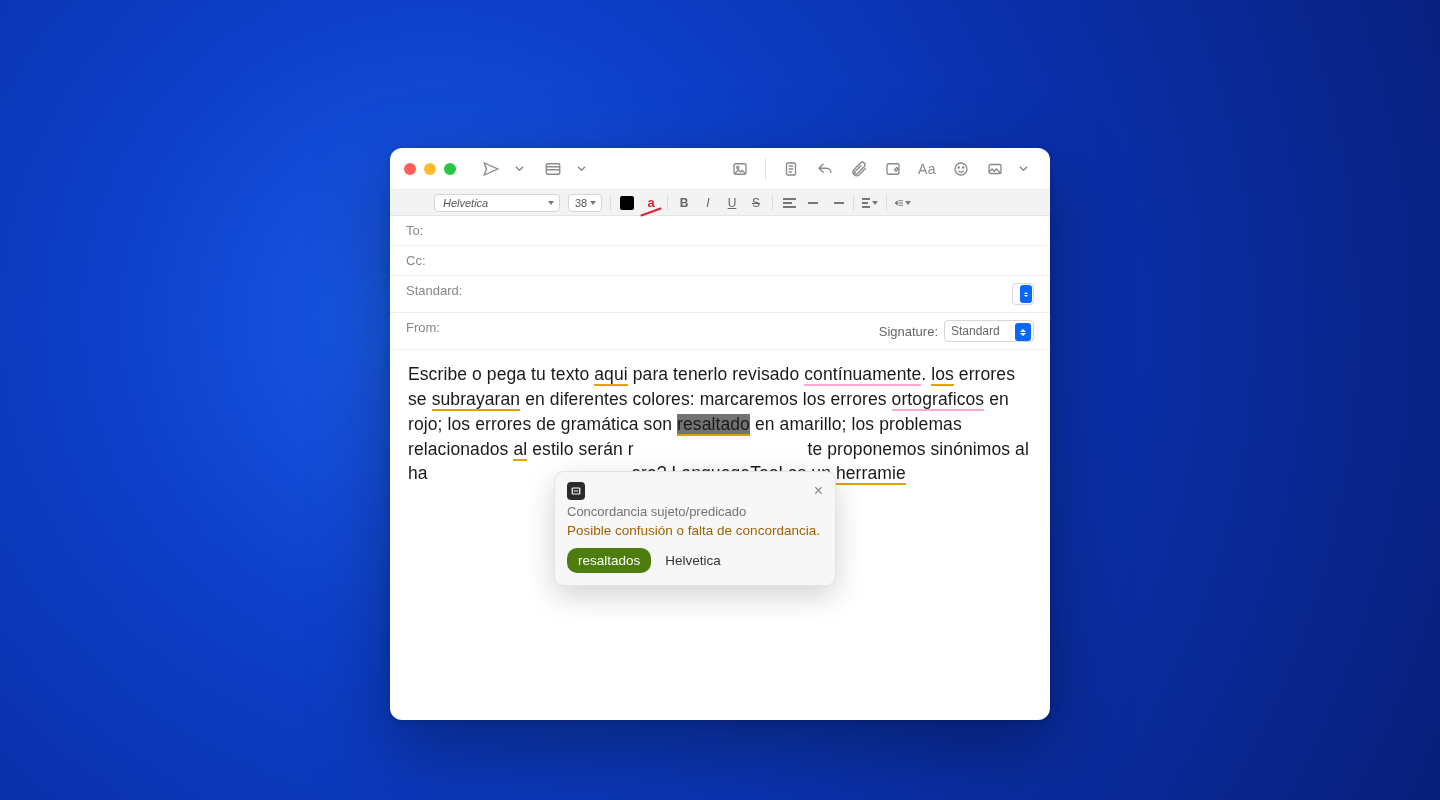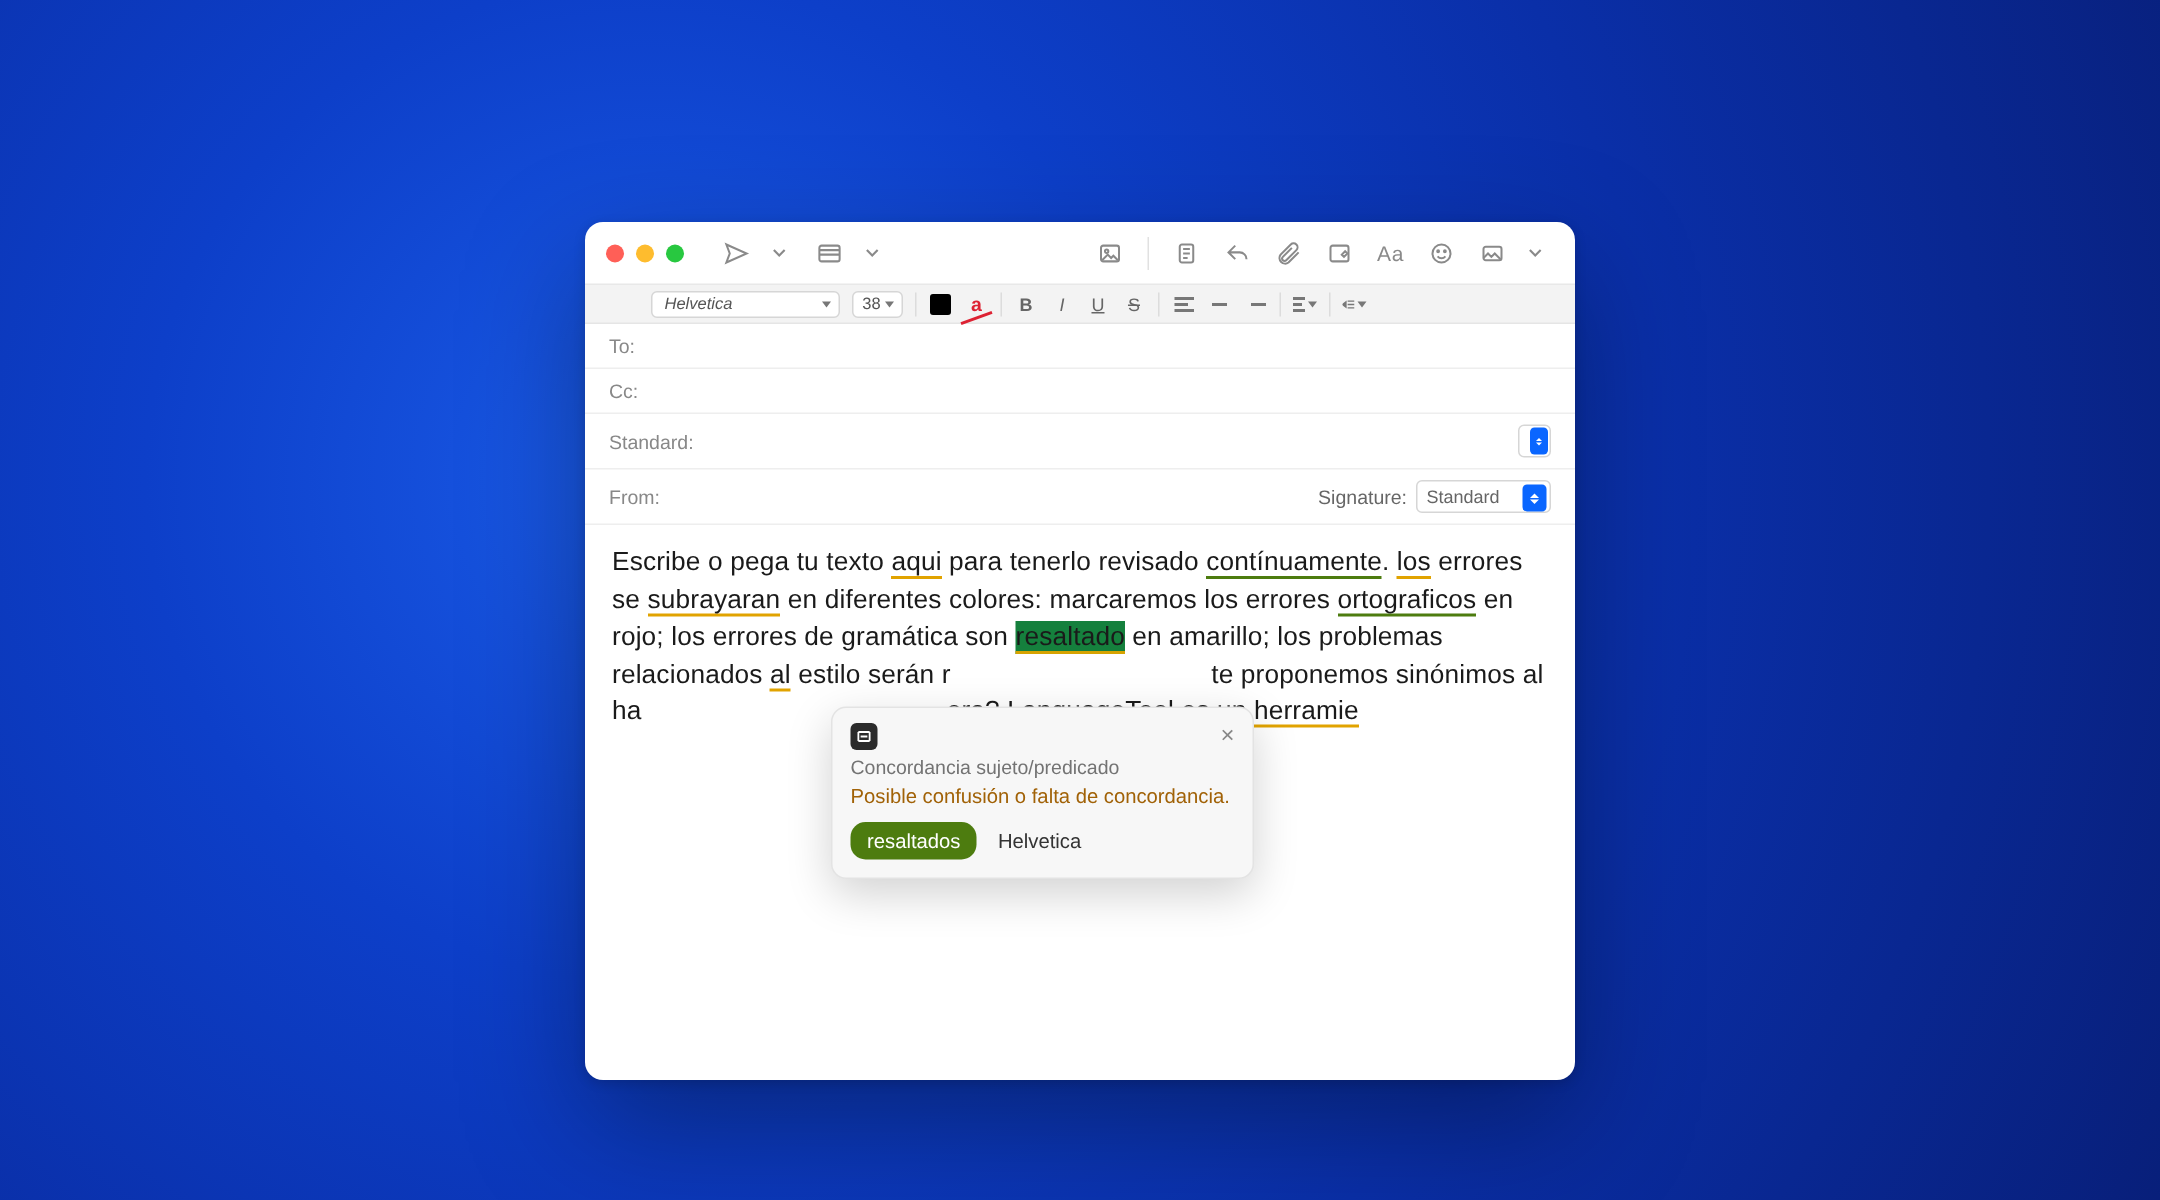--- a/index.html
+++ b/index.html
@@ -56,42 +56,42 @@
   .fb-red { color:#d23; font-weight:bold; font-size:13px; position:relative;}
   .fb-red::after{content:'';position:absolute;left:-3px;right:-3px;bottom:-2px;height:2px;background:#d23; transform:rotate(-20deg);}
   .fb-sep { width:1px; height:16px; background:#dcdcdc; }
   .fb-b { font-weight:bold; } .fb-i { font-style:italic; } .fb-u { text-decoration:underline; } .fb-s { text-decoration:line-through; }
   .fb-lines{ width:13px; display:flex; flex-direction:column; gap:2px;}
   .fb-lines i{height:2px;background:#777;display:block;}
   .fb-lines.l i:nth-child(2){width:70%;} .fb-lines.c i{margin:0 auto;} .fb-lines.c i:nth-child(2){width:70%;} .fb-lines.r i{margin-left:auto;} .fb-lines.r i:nth-child(2){width:70%;}
   .fb-chev{width:0;height:0;border-left:3px solid transparent;border-right:3px solid transparent;border-top:4px solid #777; margin-left:2px;}
 
   
-  .hdr { border-bottom: 1px solid #eee; padding: 7px 16px; display:flex; align-items:center; font-size:13px; color:#888; gap:10px;}
+  .hdr { border-bottom: 1px solid #eee; padding: 7px 16px; display:flex; align-items:flex-start; font-size:13px; color:#888; gap:10px;}
   .hdr-label { width: 56px; color:#888; }
   .hdr input { border:none; outline:none; font-size:13px; flex:1; }
   .hdr-right { margin-left:auto; display:flex; align-items:center; gap:6px; color:#666;}
   .sig-select { border:1px solid #d6d6d6; border-radius:4px; height:22px; width:90px; padding:0 6px; font-size:12px; display:flex; align-items:center; position:relative;}
   .sig-arrows { position:absolute; right:2px; top:2px; width:16px; height:18px; background:#0a66ff; border-radius:3px; display:flex; flex-direction:column; align-items:center; justify-content:center; gap:1px;}
   .sig-arrows::before,.sig-arrows::after{content:'';width:0;height:0;border-left:3px solid transparent;border-right:3px solid transparent;}
   .sig-arrows::before{border-bottom:3px solid #fff;}
   .sig-arrows::after{border-top:3px solid #fff;}
   .prio { width:22px; height:22px; border:1px solid #d6d6d6; border-radius:4px; display:flex; align-items:center; justify-content:center; padding-right:2px; position:relative;}
   .prio-bang{color:#0a66ff; font-weight:700; font-size:13px;}
   .prio-arrows{ position:absolute; right:1px; top:1px; bottom:1px; width:12px; background:#0a66ff; border-radius:3px; display:flex; flex-direction:column; align-items:center; justify-content:center; gap:1px;}
   .prio-arrows::before,.prio-arrows::after{content:'';width:0;height:0;border-left:2.5px solid transparent;border-right:2.5px solid transparent;}
   .prio-arrows::before{border-bottom:2.5px solid #fff;}
   .prio-arrows::after{border-top:2.5px solid #fff;}
 
   
   .mailbody { padding: 12px 18px; font-size: 17.5px; line-height: 1.42; color:#1a1a1a; letter-spacing:.1px;}
-  .ul-red   { border-bottom: 2px solid #4d7c0f; }
+  .ul-red   { border-bottom: 2px solid #f9a8d4; }
   .ul-yel   { border-bottom: 2px solid #e1a300; }
   .ul-pur   { border-bottom: 2px solid #6a5be0; }
-  .hl-yel   { background: #15803d; border-bottom: 2px solid #d6a300; }
+  .hl-yel   { background: #737373; border-bottom: 2px solid #d6a300; }
 
   
   .popover {
     position: absolute;
     left: 164px; top: 323px;
     width: 282px;
     background: #f7f7f7;
     border: 1px solid #e3e3e3;
     border-radius: 10px;
     box-shadow: 0 10px 30px rgba(0,0,0,0.18);

